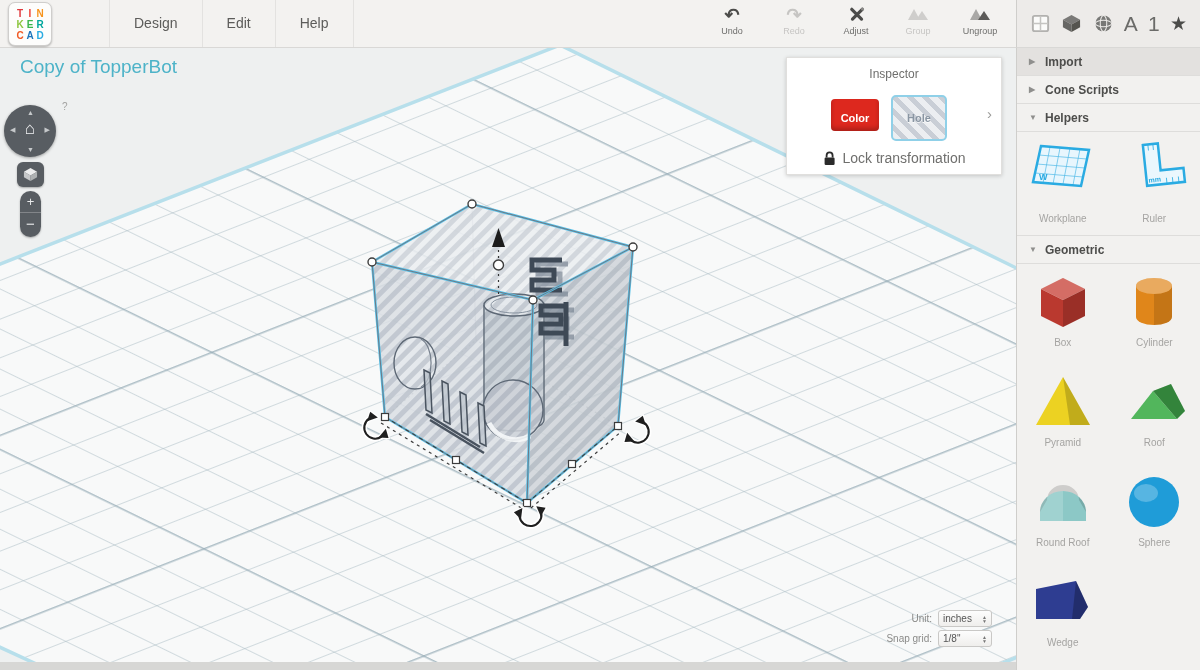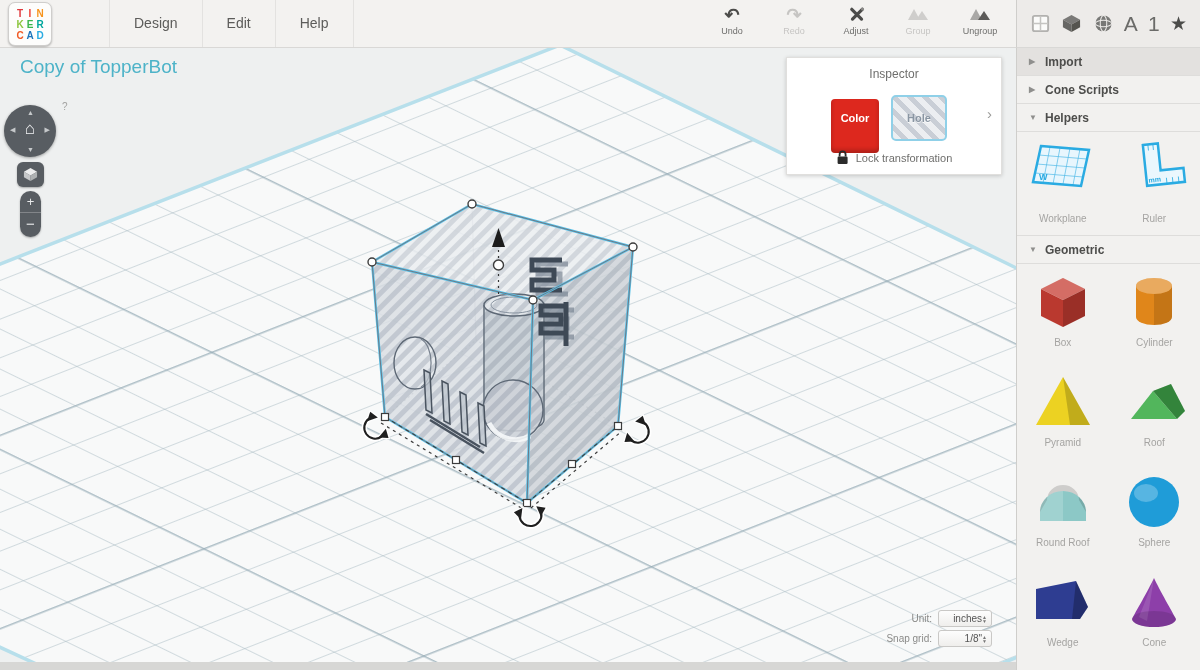--- a/index.html
+++ b/index.html
@@ -54,29 +54,29 @@
   .npa.l { left:6px; top:21px; } .npa.r { right:6px; top:21px; }
   .help-q { position:absolute; left:62px; top:53px; font-size:10px; color:#a2a2a0; }
   .viewcube-btn { position:absolute; left:17px; top:114px; width:27px; height:25px; border-radius:6px; background:#585d62; box-shadow:0 1px 2px rgba(0,0,0,.3); display:flex; align-items:center; justify-content:center; cursor:pointer; }
   .zoom-pill { position:absolute; left:20px; top:143px; width:21px; height:46px; border-radius:11px; background:#585d62; box-shadow:0 1px 2px rgba(0,0,0,.3); color:#e9eaeb; text-align:center; cursor:pointer; }
   .zoom-pill .zi { display:block; height:22px; line-height:22px; font-size:13px; border-bottom:1px solid rgba(255,255,255,.25); }
   .zoom-pill .zo { display:block; height:23px; line-height:21px; font-size:15px; }
 
   
   .inspector { position:absolute; left:786px; top:9px; width:216px; height:118px; background:#fff; border:1px solid #e0dfdd; box-shadow:0 1px 4px rgba(0,0,0,.18); }
   .insp-title { position:absolute; left:0; right:0; top:9px; text-align:center; font-size:12px; color:#6f6f6d; }
-  .swatch-color { position:absolute; left:44px; top:41px; width:48px; height:54px; background:#dd281e; border-radius:4px; box-shadow:inset 0 -3px 4px rgba(0,0,0,.22); color:#fff; font-size:11px; font-weight:bold; text-align:center; line-height:38px; cursor:pointer; }
+  .swatch-color { position:absolute; left:44px; top:41px; width:48px; height:32px; background:#dd281e; border-radius:4px; box-shadow:inset 0 -3px 4px rgba(0,0,0,.22); color:#fff; font-size:11px; font-weight:bold; text-align:center; line-height:38px; cursor:pointer; }
   .swatch-hole { position:absolute; left:104px; top:37px; width:56px; height:46px; border:2px solid #8fd0e8; border-radius:5px; background:repeating-linear-gradient(45deg,#eceef1 0 6px,#c9ced6 6px 11px); font-size:11px; font-weight:bold; color:#8a96a3; text-align:center; line-height:42px; text-shadow:0 1px 0 rgba(255,255,255,.75); cursor:pointer; }
   .insp-more { position:absolute; right:9px; top:47px; color:#9b9b99; font-size:15px; cursor:pointer; }
-  .lock-row { position:absolute; left:0; right:0; top:92px; display:flex; justify-content:center; align-items:center; gap:7px; font-size:11px; color:#6f6f6d; cursor:pointer; }
+  .lock-row { position:absolute; left:0; right:0; top:92px; display:flex; justify-content:center; align-items:center; gap:7px; font-size:14px; color:#6f6f6d; cursor:pointer; }
 
   
   .unit-row { position:absolute; width:150px; display:flex; justify-content:flex-end; align-items:center; gap:6px; }
   .unit-row .ulabel { font-size:10px; color:#8a8a88; }
-  .mini-select { width:54px; height:17px; border:1px solid #c9c8c6; border-radius:3px; background:linear-gradient(#fdfdfd,#efeeec); font-size:10px; color:#555; display:flex; align-items:center; justify-content:flex-end; padding:0 4px; cursor:pointer; }
+  .mini-select { width:54px; height:17px; border:1px solid #c9c8c6; border-radius:3px; background:linear-gradient(#fdfdfd,#efeeec); font-size:10px; color:#555; display:flex; align-items:center; justify-content:space-between; padding:0 4px; cursor:pointer; }
   .sel-arrows { display:grid; line-height:4px; font-size:5px; color:#777; }
 
   
   .rot-halo { stroke:#fff; stroke-width:5.5; fill:none; }
   .rot-ink  { stroke:#1f1f1f; stroke-width:2.1; fill:none; }
   .rot-head-halo { fill:#1f1f1f; stroke:#fff; stroke-width:2.4; }
   .rot-head { fill:#1f1f1f; }
   .handle-sq { fill:#fff; stroke:#3c3c3c; stroke-width:1.2; }
   .handle-ci { fill:#fff; stroke:#3c3c3c; stroke-width:1.4; }
 </style>
@@ -466,22 +466,14 @@
       </svg>
       <div class="glabel">Sphere</div>
     </div>
     <div class="tile">
       <svg width="70" height="64" viewBox="0 0 70 64">
         <polygon points="8,20 48,12 60,38 52,50 8,50" fill="#2e3d91"></polygon>
         <polygon points="48,12 60,38 52,50 44,50" fill="#000" opacity="0.25"></polygon>
       </svg>
       <div class="glabel">Wedge</div>
     </div>
-    <div class="tile">
-      <svg width="70" height="64" viewBox="0 0 70 64">
-        <path d="M35,9 C30,20 16,44 13,50 A22,8 0 0 0 57,50 C54,44 40,20 35,9 Z" fill="#8d3fa9"></path>
-        <path d="M35,9 C32,18 24,38 20,48 L28,52 Z" fill="#fff" opacity="0.12"></path>
-        <path d="M13,50 A22,8 0 0 0 57,50 A22,8 0 0 0 13,50 Z" fill="#000" opacity="0.12"></path>
-      </svg>
-      <div class="glabel">Cone</div>
-    </div>
   </div>
 </aside>
 
 </body></html>

